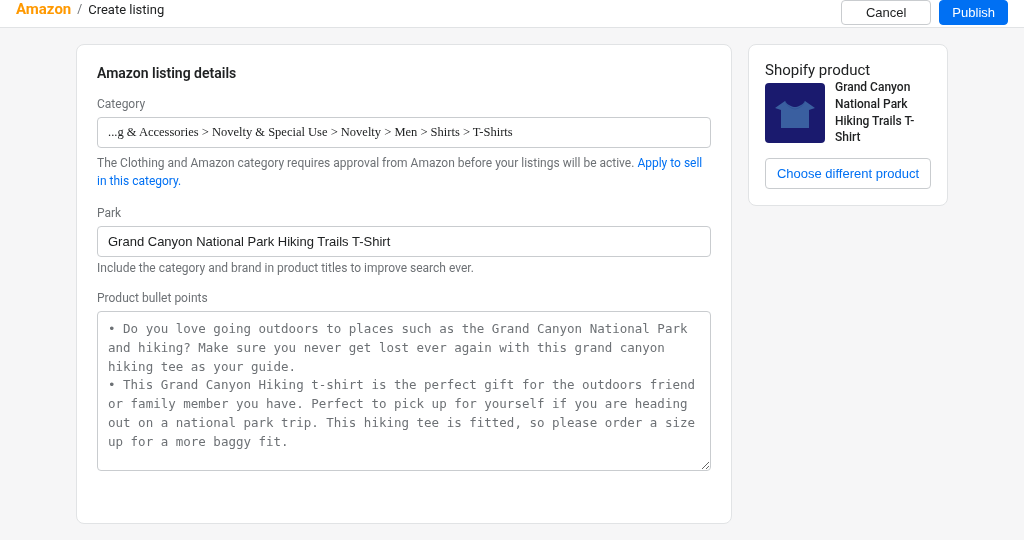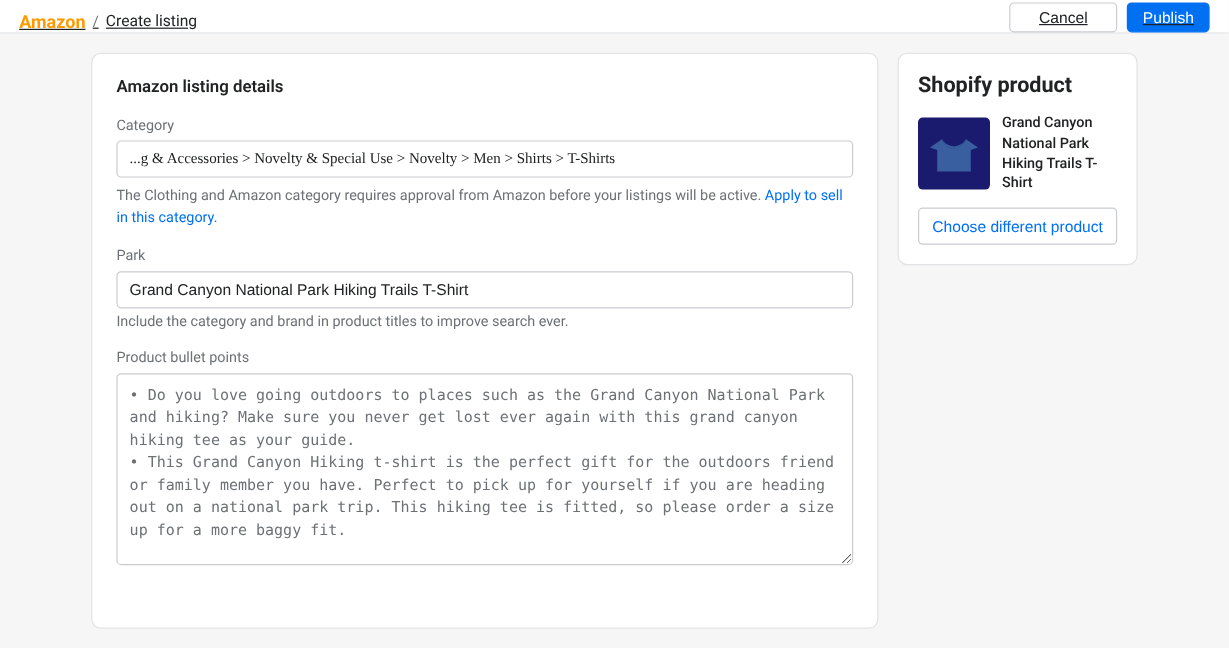--- a/index.html
+++ b/index.html
@@ -11,24 +11,23 @@
       height: 540px;
       overflow: hidden;
     }
 
     
     .header {
       background: #fff;
       border-bottom: 1px solid #e1e3e5;
       height: 28px;
       display: flex;
-      align-items: flex-end;
+      align-items: flex-start;
       padding: 0 16px;
       justify-content: space-between;
-      text-decoration: underline;
     }
     .header-left {
       display: flex;
       align-items: center;
       gap: 6px;
       font-size: 13px;
       color: #202223;
     }
     .amazon-logo {
       color: #ff9900;
@@ -166,23 +165,22 @@
       width: 200px;
       flex-shrink: 0;
     }
     .shopify-card {
       background: #fff;
       border: 1px solid #e1e3e5;
       border-radius: 8px;
       padding: 16px;
     }
     .shopify-card-title {
-      font-size: 18px;
-      font-weight: 700;
-      margin-bottom: 12px;
+      font-size: 15px;
+      font-weight: 400;
       color: #202223;
     }
     .product-info {
       display: flex;
       align-items: center;
       gap: 10px;
       margin-bottom: 12px;
     }
     .product-image {
       width: 60px;

